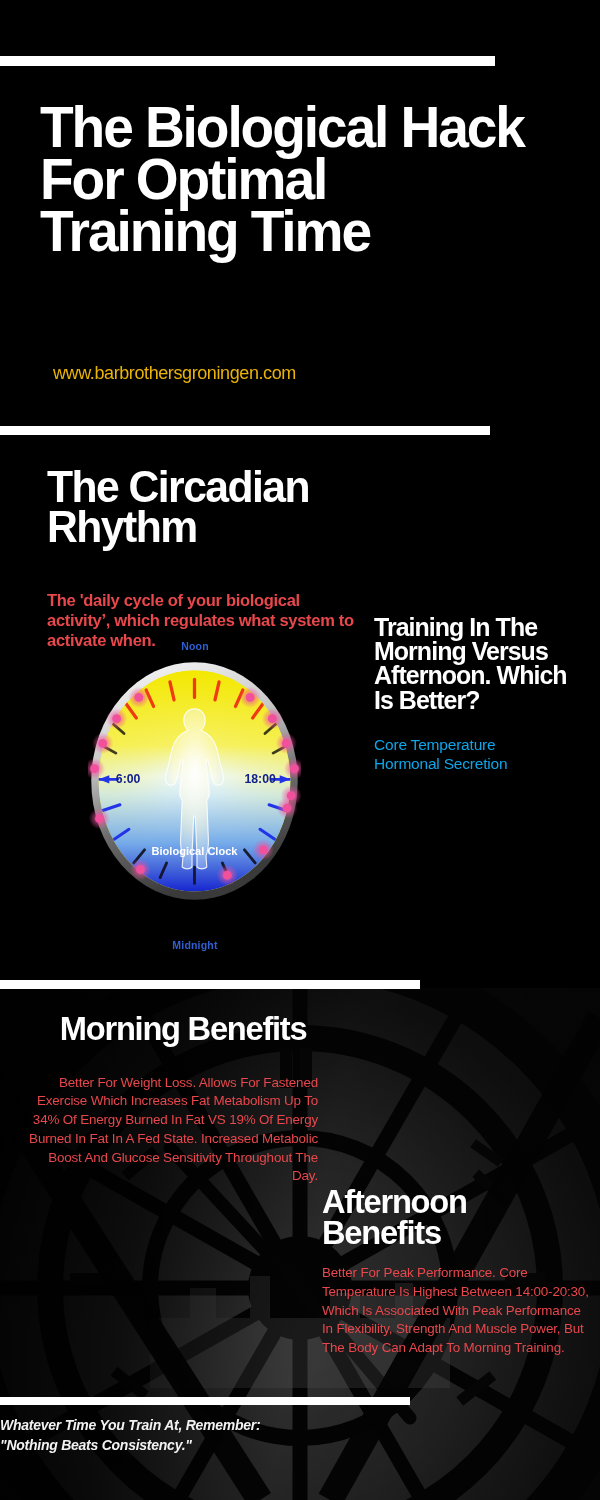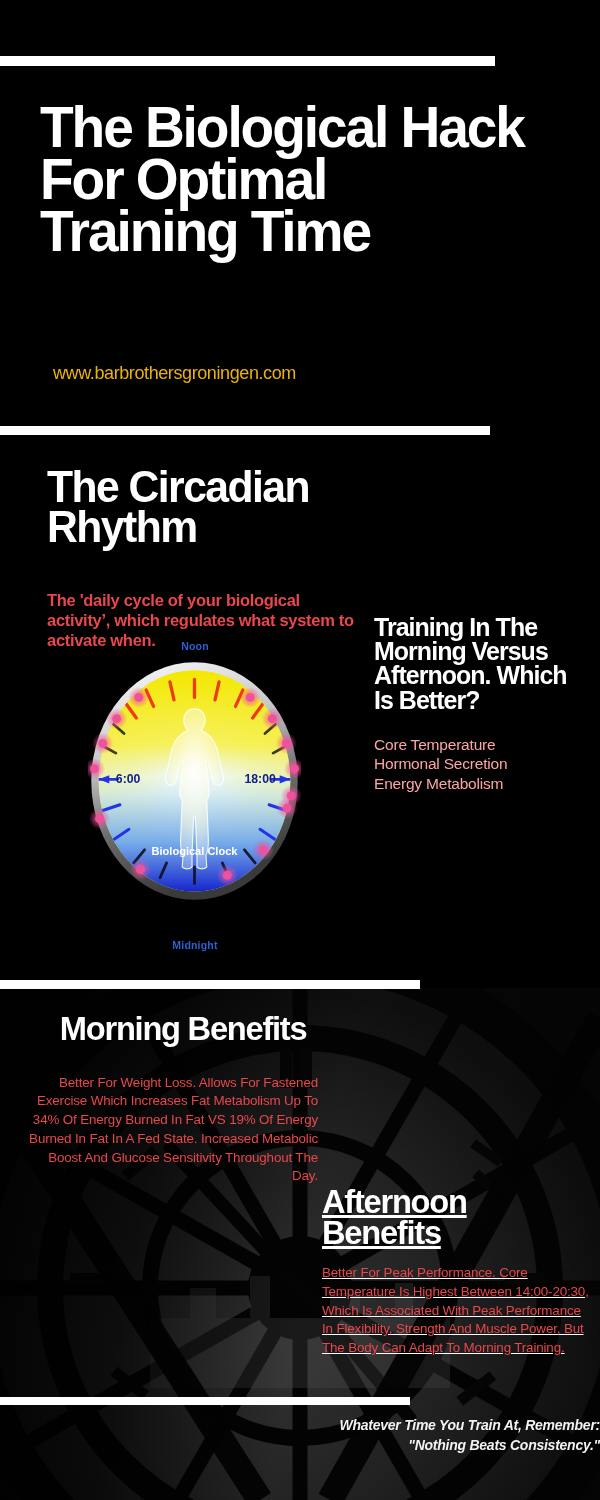--- a/index.html
+++ b/index.html
@@ -58,21 +58,21 @@
   .clockface { position:absolute; left:18px; top:18px; width:213px; height:246px; }
 
   
   .train { position:absolute; left:374px; top:615px; width:215px; }
   .train h2 {
     font-size:26px; line-height:0.93; font-weight:bold;
     letter-spacing:-1.0px; color:#fff;
     transform:scaleX(0.96); transform-origin:left top;
   }
   .train ul { list-style:none; margin-top:23px; }
-  .train li { font-size:15.5px; line-height:1.27; color:#fca5a5; letter-spacing:-0.2px; }
+  .train li { font-size:15.5px; line-height:1.27; color:#0ea5e9; letter-spacing:-0.2px; }
 
   
   .bottom {
     position:absolute; left:0; top:988px; width:600px; height:512px;
     background:#050505; overflow:hidden;
   }
   .bottom svg.bgclock { position:absolute; left:0; top:0; width:600px; height:512px; }
   .bottom .veil {
     position:absolute; inset:0;
     background:linear-gradient(100deg, rgba(0,0,0,.94) 0%, rgba(0,0,0,.80) 26%, rgba(0,0,0,.45) 52%, rgba(0,0,0,.55) 100%);
@@ -82,32 +82,32 @@
   .mb h2 {
     font-size:34px; line-height:0.90; font-weight:bold;
     letter-spacing:-1.3px; color:#fff;
     transform:scaleX(0.96); transform-origin:left top;
   }
   .mb p {
     margin-top:30px; font-size:13.4px; line-height:1.40;
     color:#e8474c; letter-spacing:-0.15px;
   }
 
-  .ab { position:absolute; left:322px; top:198px; width:270px; z-index:5;text-decoration:underline; }
+  .ab { position:absolute; left:322px; top:198px; width:270px; z-index:5; }
   .ab h2 {
     font-size:34px; line-height:0.90; font-weight:bold;
     letter-spacing:-1.3px; color:#fff;
     transform:scaleX(0.96); transform-origin:left top;
   }
   .ab p {
     margin-top:17px; font-size:13.4px; line-height:1.40;
     color:#e8474c; letter-spacing:-0.15px;
   }
 
-  .foot { position:absolute; left:0; top:1416px; width:600px; text-align:right; z-index:25; }
+  .foot { position:absolute; left:0; top:1416px; width:600px; text-align:left; z-index:25; }
   .foot div {
     font-size:14px; line-height:1.42; color:#f2f2f2;
     font-style:italic; font-weight:bold; letter-spacing:-0.25px;
   }
 </style>
 </head>
 <body>
 
 <div id="page">
 
@@ -259,21 +259,20 @@
         <text x="130" y="240" text-anchor="middle" font-family="Liberation Sans, sans-serif" font-size="13.5" font-weight="bold" fill="#ffffff">Biological Clock</text>
       </svg>
     </div>
   </section>
 
   <section class="train">
     <h2>Training In The Morning Versus Afternoon. Which Is Better?</h2>
     <ul>
       <li>Core Temperature</li>
       <li>Hormonal Secretion</li>
-      <li>Energy Metabolism</li>
     </ul>
   </section>
 
   <section class="bottom">
     <svg class="bgclock" viewBox="0 0 600 512" preserveAspectRatio="xMidYMid slice">
       <defs>
         <clipPath id="bclip">
             <rect x="0" y="0" width="600" height="512"></rect>
           </clipPath>
         <radialGradient id="skyg" cx="46%" cy="56%" r="52%">

